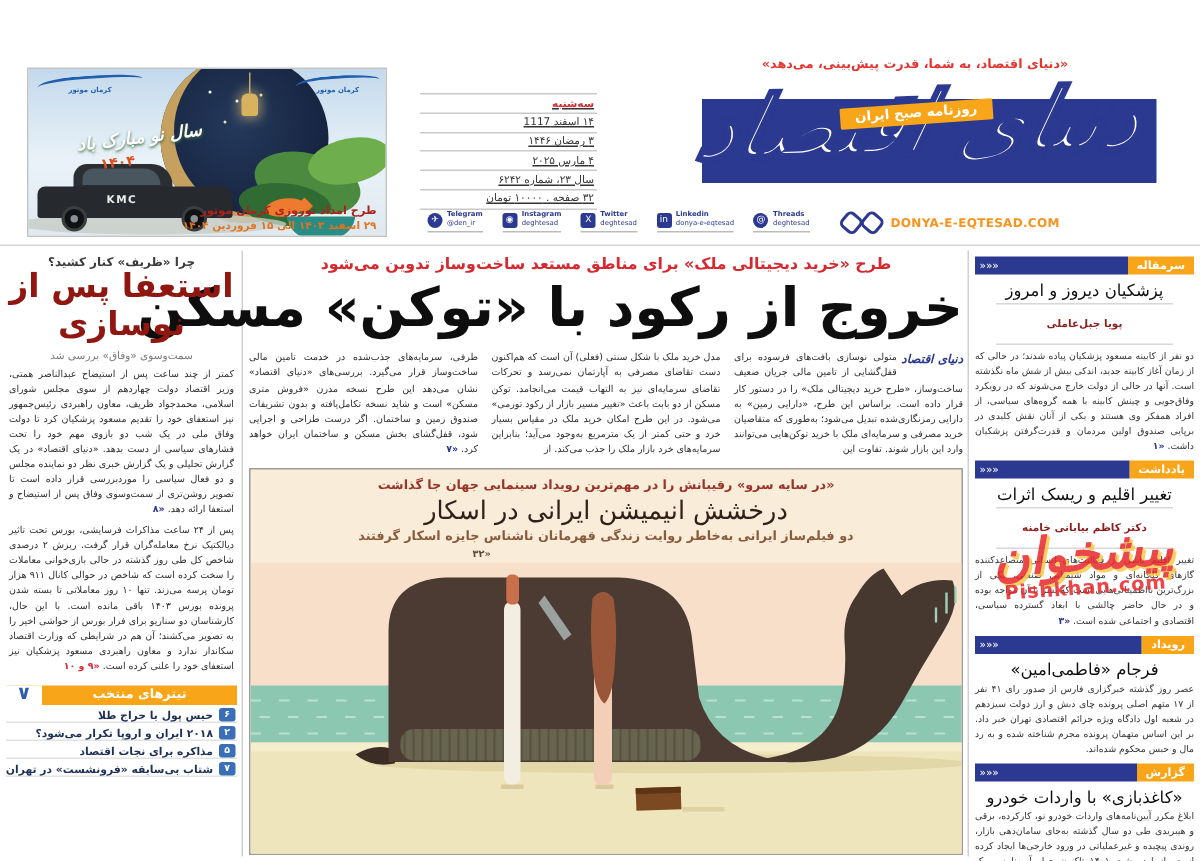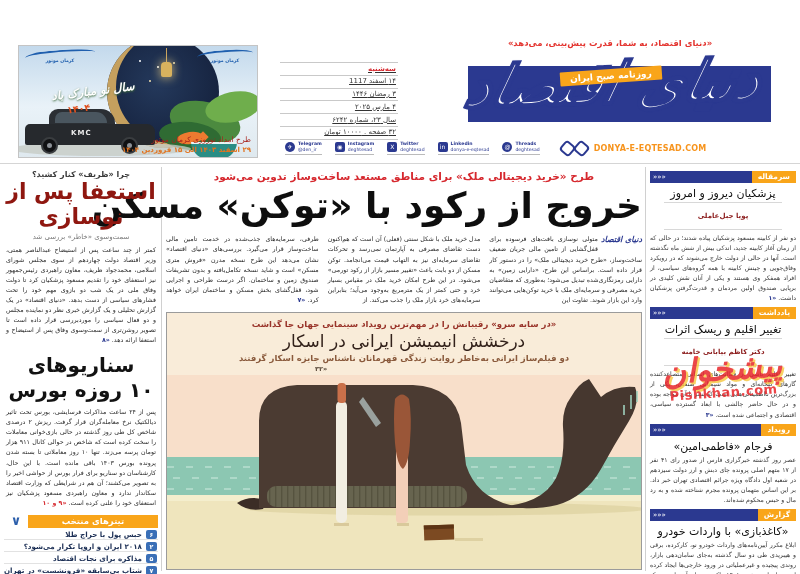--- a/index.html
+++ b/index.html
@@ -52,21 +52,21 @@
   .ad .wheel { position:absolute; width:17px; height:17px; background:#101113; border-radius:50%; border:2px solid #3a3d40; }
   .ad .wheel .hub { position:absolute; left:4px; top:4px; width:5px; height:5px; background:#8b9096; border-radius:50%; }
   .ad .kmc { position:absolute; left:52px; top:83px; color:#ececec; font-size:7px; font-weight:bold; letter-spacing:1px; direction:ltr; }
   .ad .brand-l { position:absolute; left:6px; top:4px; width:70px; text-align:center; }
   .ad .brand-r { position:absolute; right:4px; top:4px; width:56px; text-align:center; }
   .ad .arc { height:7px; border-top:2.5px solid #1f5fae; border-radius:50% 90% 0 0 / 100% 100% 0 0; transform:rotate(-5deg); margin-bottom:1px; }
   .ad .brandtxt { font-size:4.6px; color:#1f5fae; font-weight:bold; }
   .ad .greet { position:absolute; left:26px; top:38px; width:96px; color:#ffffff; font-size:11.5px; font-weight:bold; font-style:italic;
         text-shadow:0 1px 2px #3f6b3f; transform:rotate(-7deg); text-align:center; }
   .ad .year { position:absolute; left:48px; top:57px; color:#e0501e; font-size:9.5px; font-weight:bold; transform:rotate(-7deg); }
-  .ad .l1 { position:absolute; right:6px; bottom:13px; width:160px; text-align:right; color:#a8231c; font-size:7.5px; font-weight:normal;margin-top:32px; }
+  .ad .l1 { position:absolute; right:6px; bottom:13px; width:160px; text-align:right; color:#a8231c; font-size:7.5px; font-weight:bold;margin-top:32px; }
   .ad .l2 { position:absolute; right:6px; bottom:3px; width:160px; text-align:right; color:#e2731f; font-size:7px; font-weight:bold; }
 
   
   .vline { position:absolute; top:167px; width:1px; height:404px; background:#d0d0d0; }
 
   
   .center { position:absolute; left:166px; top:167px; width:476px; }
   .lead-kicker { text-align:center; font-size:10.5px; font-weight:bold; color:#d6282e; margin-top:3px; }
   .lead-headline { text-align:right; font-size:36px; font-weight:900; color:#0e0e0e; line-height:1.2; white-space:nowrap; margin-top:2px; }
   .lead-cols { display:flex; gap:9px; margin-top:7px; }
@@ -272,30 +272,26 @@
       </svg>
     </div>
   </div>
 
   <div class="leftcol">
     <div class="lk">چرا «ظریف» کنار کشید؟</div>
     <div class="lt1">
       <span>استعفا پس از</span><br>
       <span>نوسازی</span>
     </div>
-    <div class="ls">سمت‌وسوی «خاطر» بررسی شد</div>
+    <div class="ls">سمت‌وسوی «وفاق» بررسی شد</div>
     <div class="lbody">
       <span>کمتر از چند ساعت پس از استیضاح عبدالناصر همتی، وزیر اقتصاد دولت چهاردهم از سوی مجلس شورای اسلامی، محمدجواد ظریف، معاون راهبردی رئیس‌جمهور نیز استعفای خود را تقدیم مسعود پزشکیان کرد تا دولت وفاق ملی در یک شب دو بازوی مهم خود را تحت فشارهای سیاسی از دست بدهد. «دنیای اقتصاد» در یک گزارش تحلیلی و یک گزارش خبری نظر دو نماینده مجلس و دو فعال سیاسی را موردبررسی قرار داده است تا تصویر روشن‌تری از سمت‌وسوی وفاق پس از استیضاح و استعفا ارائه دهد.</span>
       <span class="pref">«۸</span>
     </div>
 
-    <div class="lt2">
-      <span>سناریوهای</span><br>
-      <span>۱۰ روزه بورس</span>
-    </div>
     <div class="lbody" style="margin-top:4px;">
       <span>پس از ۲۴ ساعت مذاکرات فرسایشی، بورس تحت تاثیر دیالکتیک نرخ معامله‌گران قرار گرفت. ریزش ۲ درصدی شاخص کل طی روز گذشته در حالی بازی‌خوانی معاملات را سخت کرده است که شاخص در حوالی کانال ۹۱۱ هزار تومان پرسه می‌زند. تنها ۱۰ روز معاملاتی تا بسته شدن پرونده بورس ۱۴۰۳ باقی مانده است. با این حال، کارشناسان دو سناریو برای فرار بورس از حواشی اخیر را به تصویر می‌کشند؛ آن هم در شرایطی که وزارت اقتصاد سکاندار ندارد و معاون راهبردی مسعود پزشکیان نیز استعفای خود را علنی کرده است.</span>
       <span class="pref red">«۹ و ۱۰</span>
     </div>
 
     <div class="selhead">
       <span class="seltxt">تیترهای منتخب</span>
       <span class="chev">∨</span>
     </div>
     <div class="selitem">

